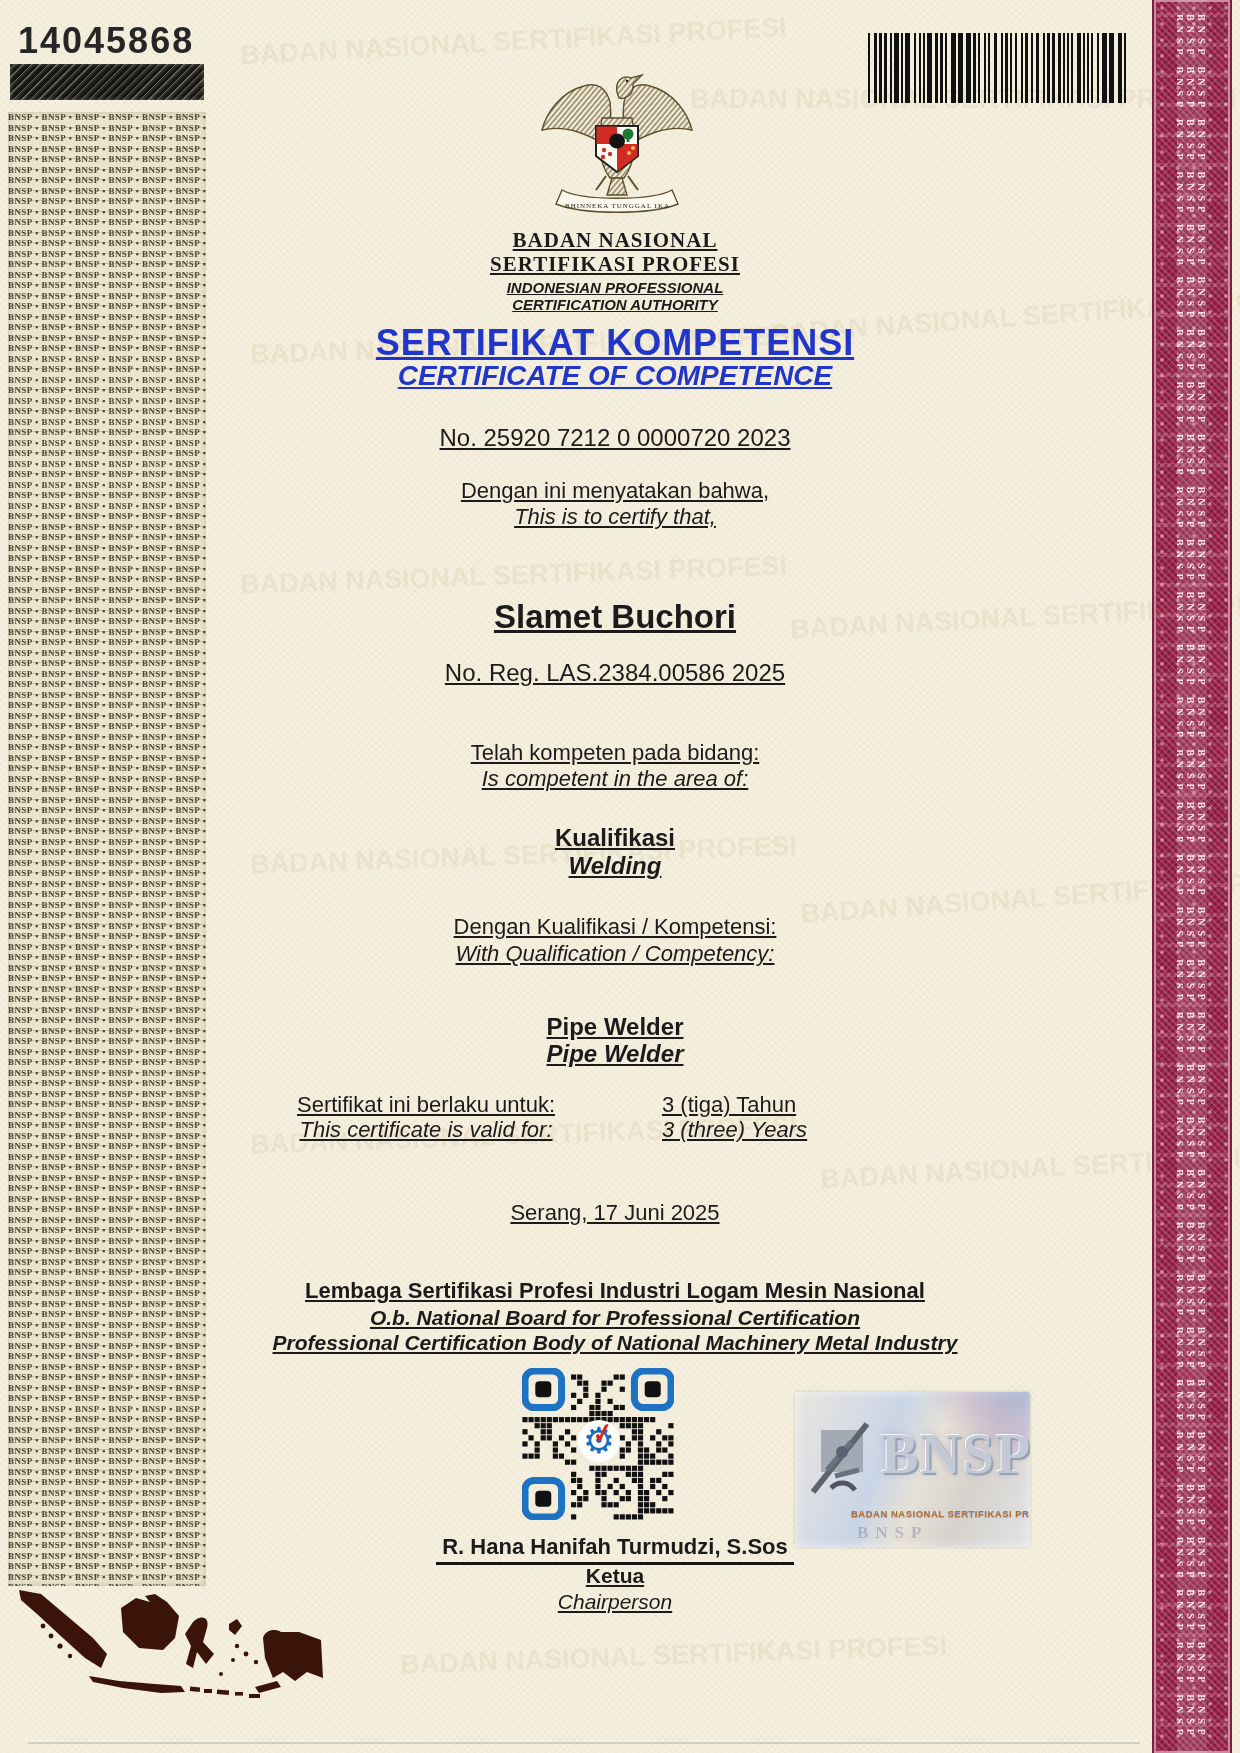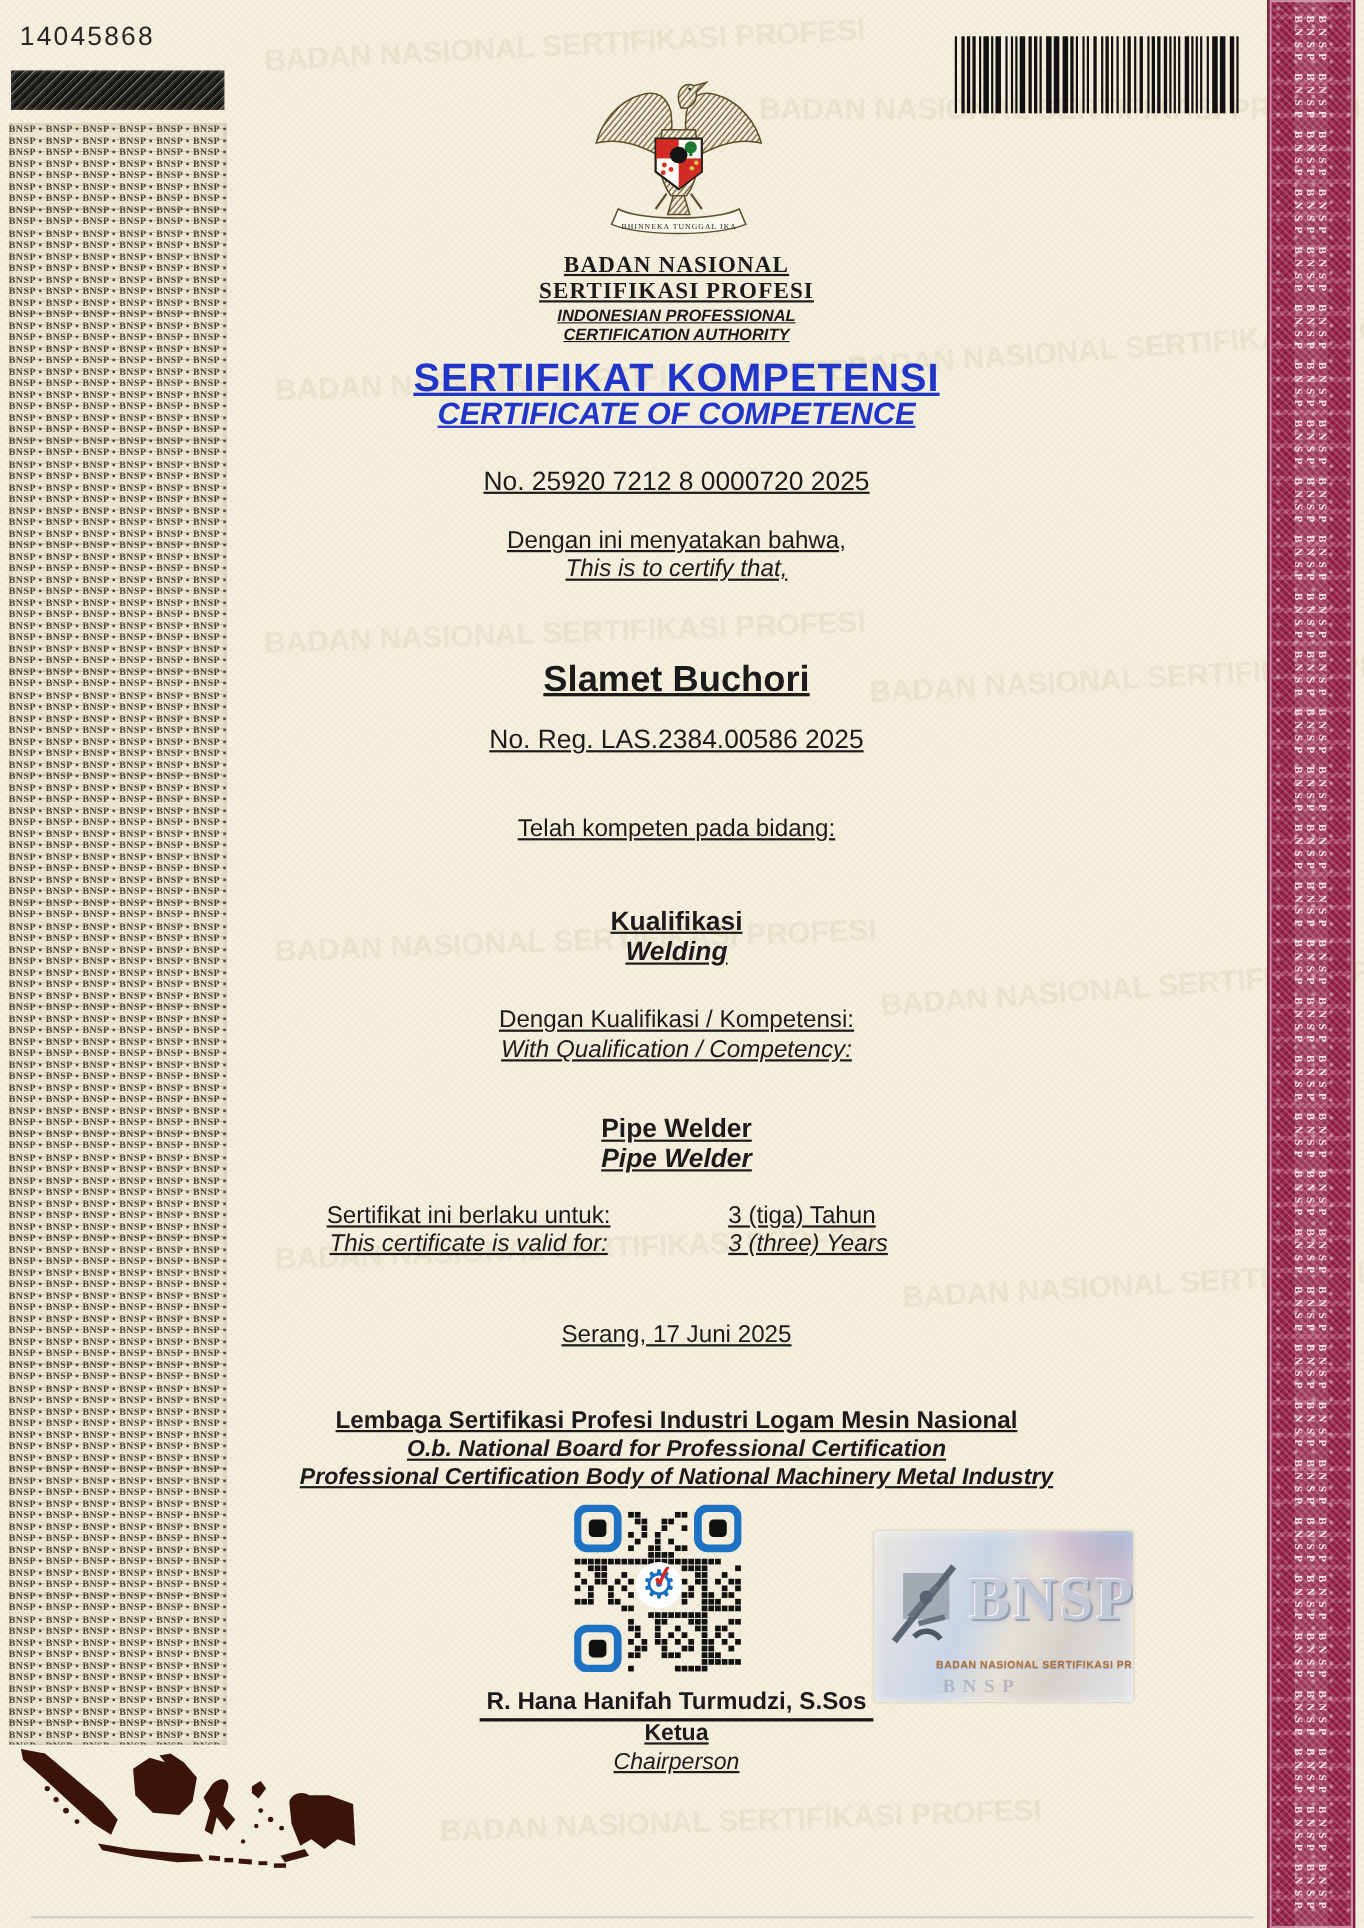--- a/index.html
+++ b/index.html
@@ -4,21 +4,21 @@
 <style>
   html,body{margin:0;padding:0;background:#ddd;}
   .page{position:relative;width:1240px;height:1753px;margin:0 auto;overflow:hidden;
     background-color:#f4efde;
     background-image:
       repeating-linear-gradient(45deg, rgba(193,169,116,.08) 0 1px, transparent 1px 5px),
       repeating-linear-gradient(-45deg, rgba(193,169,116,.07) 0 1px, transparent 1px 5px);
     font-family:"Liberation Sans", sans-serif;color:#1b1b1b;}
   .wm span{position:absolute;font-weight:bold;font-size:27px;color:rgba(168,140,80,.10);
     white-space:nowrap;font-family:"Liberation Sans",sans-serif;}
-  .serial{position:absolute;left:18px;top:20px;font-size:24px;font-weight:normal;
+  .serial{position:absolute;left:18px;top:20px;font-size:36px;font-weight:bold;
     letter-spacing:2px;color:#262626;text-align:right;}
   .serial-hatch{position:absolute;left:10px;top:64px;width:194px;height:36px;
     background:repeating-linear-gradient(135deg,#151513 0 3px,#6a675c 3px 4px,#2c2b26 4px 6px);
     box-shadow:inset 0 0 4px rgba(255,255,255,.25);}
   .micro{position:absolute;left:8px;top:112px;width:198px;height:1474px;overflow:hidden;
     background-color:#eae4cd;
     background-image:repeating-linear-gradient(0deg, transparent 0 9.5px, rgba(80,70,50,.22) 9.5px 10.5px);
     font-family:"Liberation Serif",serif;font-size:9px;line-height:10.5px;font-weight:bold;
     color:#4b4734;letter-spacing:.4px;word-break:break-word;text-align:justify;
     box-shadow:inset 0 0 6px rgba(120,110,80,.35);}
@@ -185,29 +185,30 @@
   </svg>
 
   <div class="line serifb s21" style="top:228px">BADAN NASIONAL</div>
   <div class="line serifb s21" style="top:252px">SERTIFIKASI PROFESI</div>
   <div class="line b i s14" style="top:279px">INDONESIAN PROFESSIONAL</div>
   <div class="line b i s14" style="top:296px">CERTIFICATION AUTHORITY</div>
 
   <div class="line b s36 blue" style="top:322px">SERTIFIKAT KOMPETENSI</div>
   <div class="line b i s28 blue" style="top:360px">CERTIFICATE OF COMPETENCE</div>
 
-  <div class="line s24" style="top:424px">No. 25920 7212 8 0000720 2025</div>
+  <div class="line s24" style="top:424px">No. 25920 7212 0 0000720 2023</div>
 
   <div class="line s22" style="top:478px">Dengan ini menyatakan bahwa,</div>
   <div class="line i s22" style="top:504px">This is to certify that,</div>
 
   <div class="line b s33" style="top:598px">Slamet Buchori</div>
   <div class="line s24" style="top:659px">No. Reg. LAS.2384.00586 2025</div>
 
   <div class="line s22" style="top:740px">Telah kompeten pada bidang:</div>
+  <div class="line i s22" style="top:766px">Is competent in the area of:</div>
 
   <div class="line b s24" style="top:824px">Kualifikasi</div>
   <div class="line b i s24" style="top:852px">Welding</div>
 
   <div class="line s22" style="top:914px">Dengan Kualifikasi / Kompetensi:</div>
   <div class="line i s22" style="top:941px">With Qualification / Competency:</div>
 
   <div class="line b s24" style="top:1013px">Pipe Welder</div>
   <div class="line b i s24" style="top:1040px">Pipe Welder</div>
 

